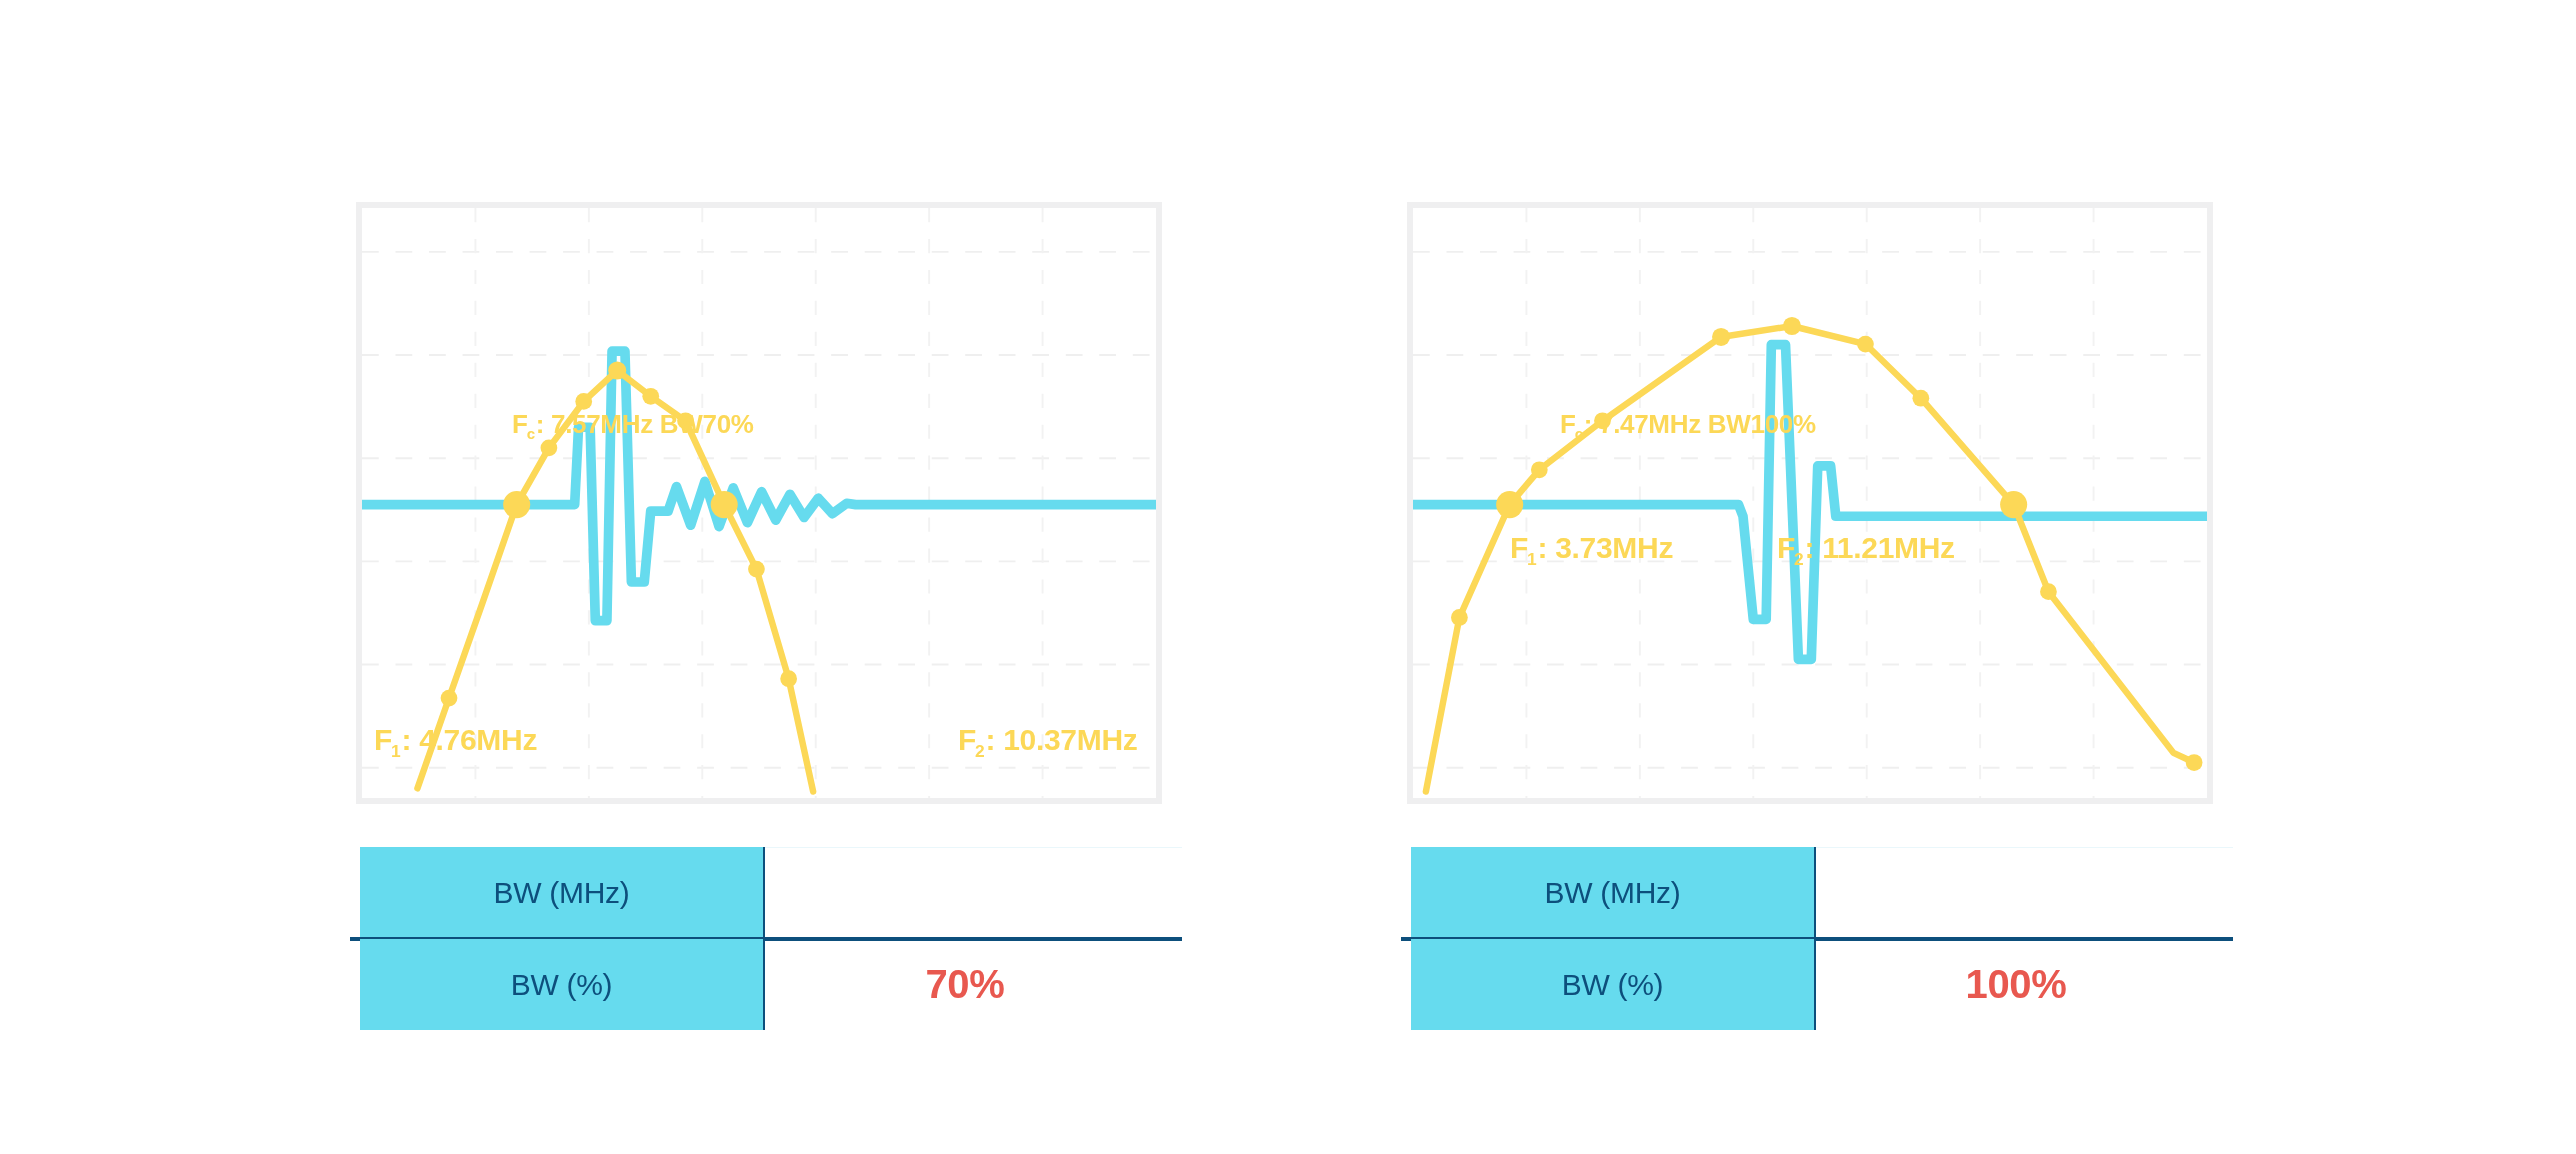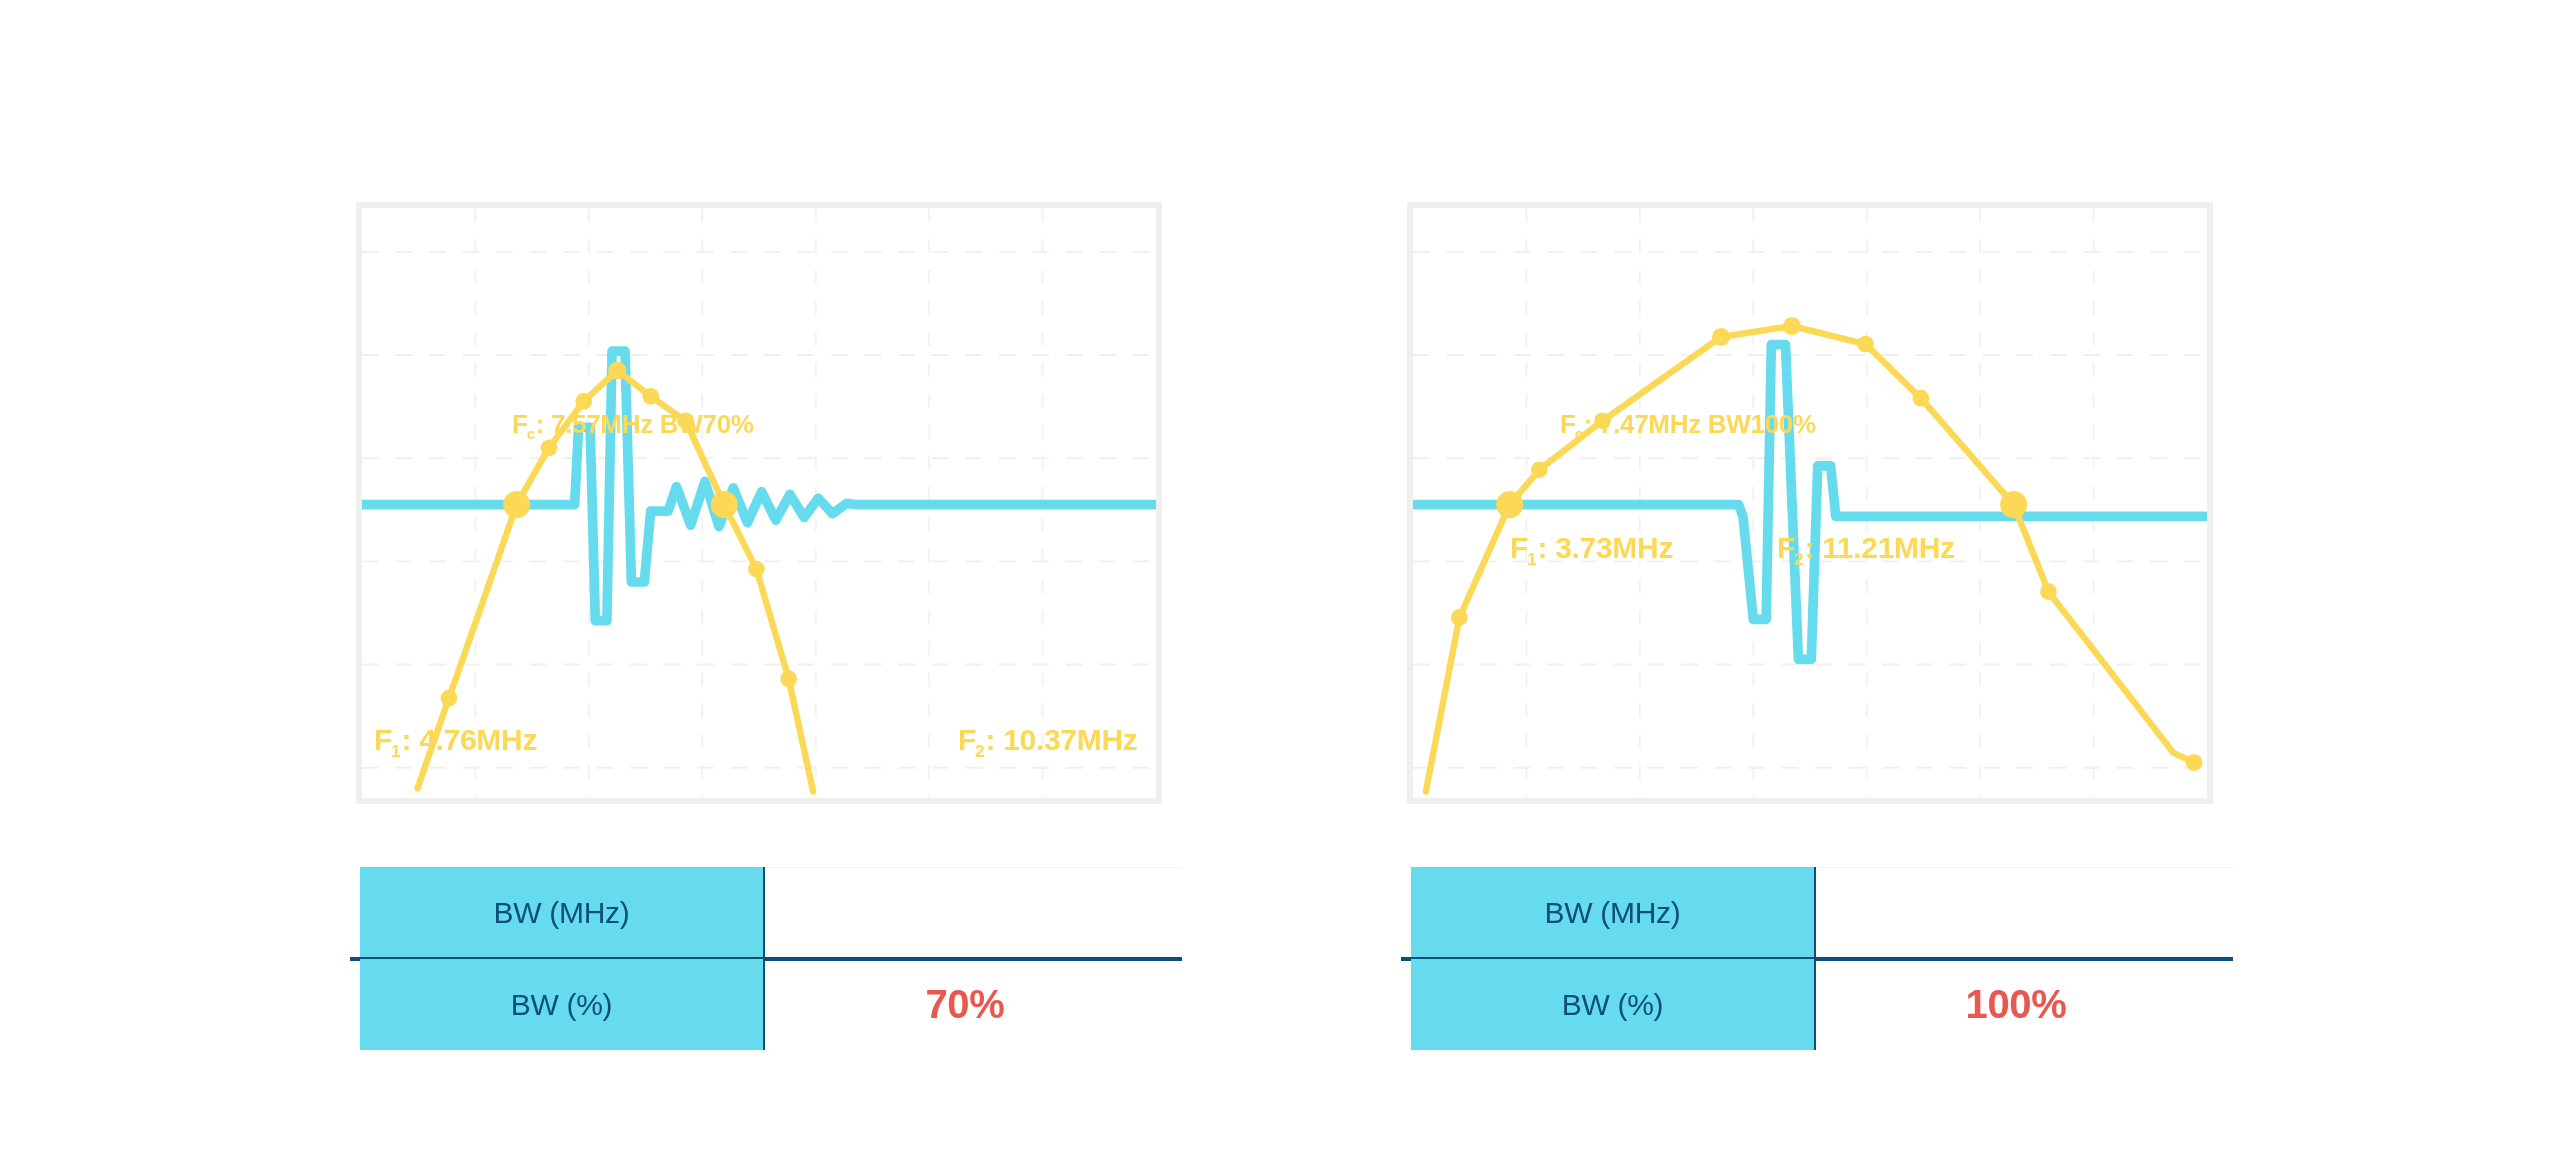--- a/index.html
+++ b/index.html
@@ -64,21 +64,20 @@
   .annot-fc { font-size: 26px; }
   .annot-f  { font-size: 30px; }
 
   
   .bw-table {
     position: absolute;
     left: 360px;
     top: 847px;
     width: 805px;
     height: 184px;
-    margin-top: 20px;
   }
   .bw-row {
     position: absolute;
     left: 0;
     width: 100%;
     height: 91px;
     display: flex;
   }
   .bw-row-1 { top: 0; }
   .bw-row-2 { top: 92px; }

